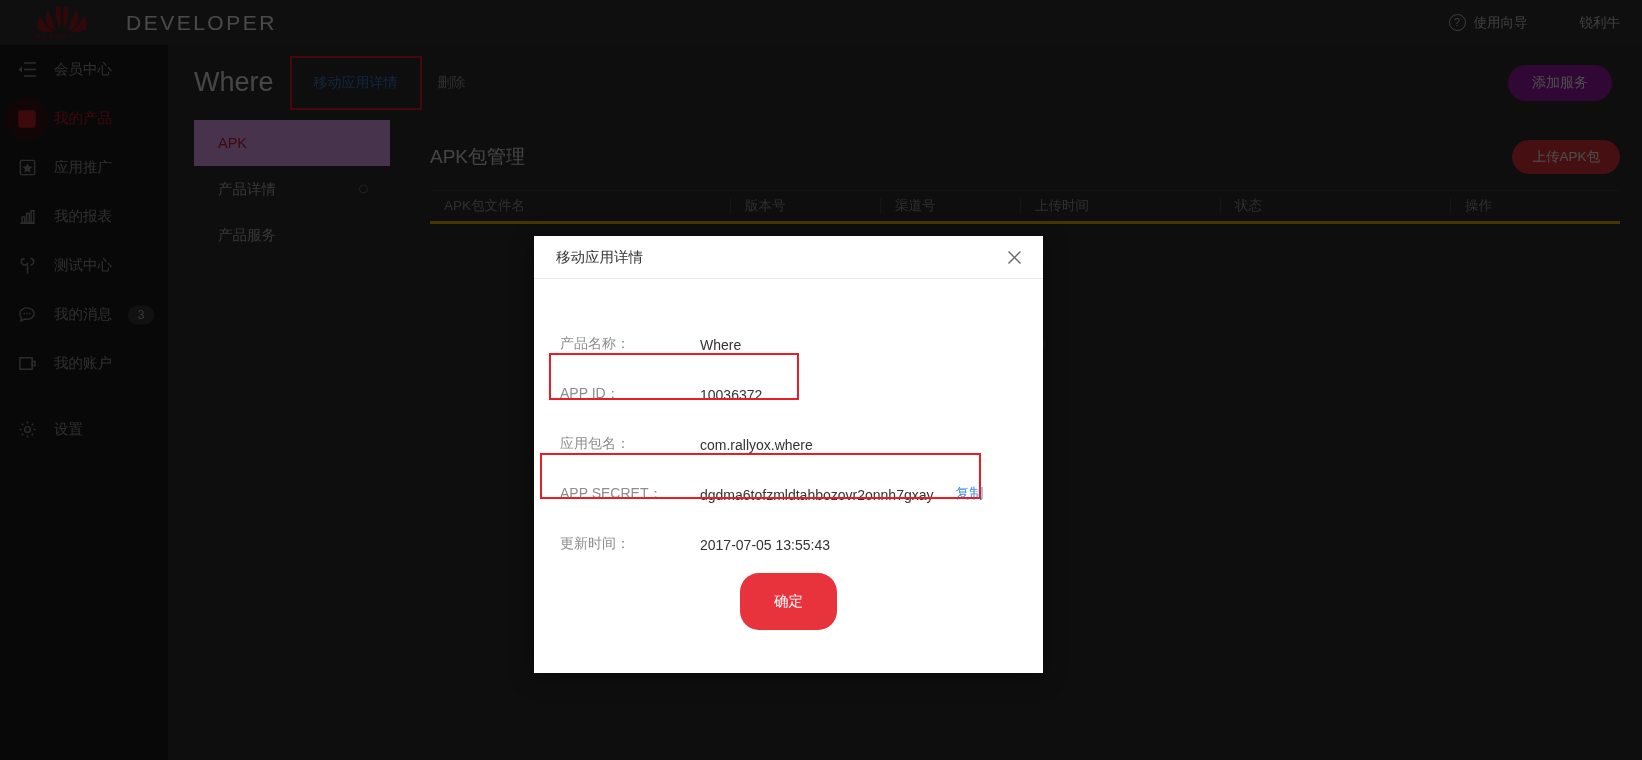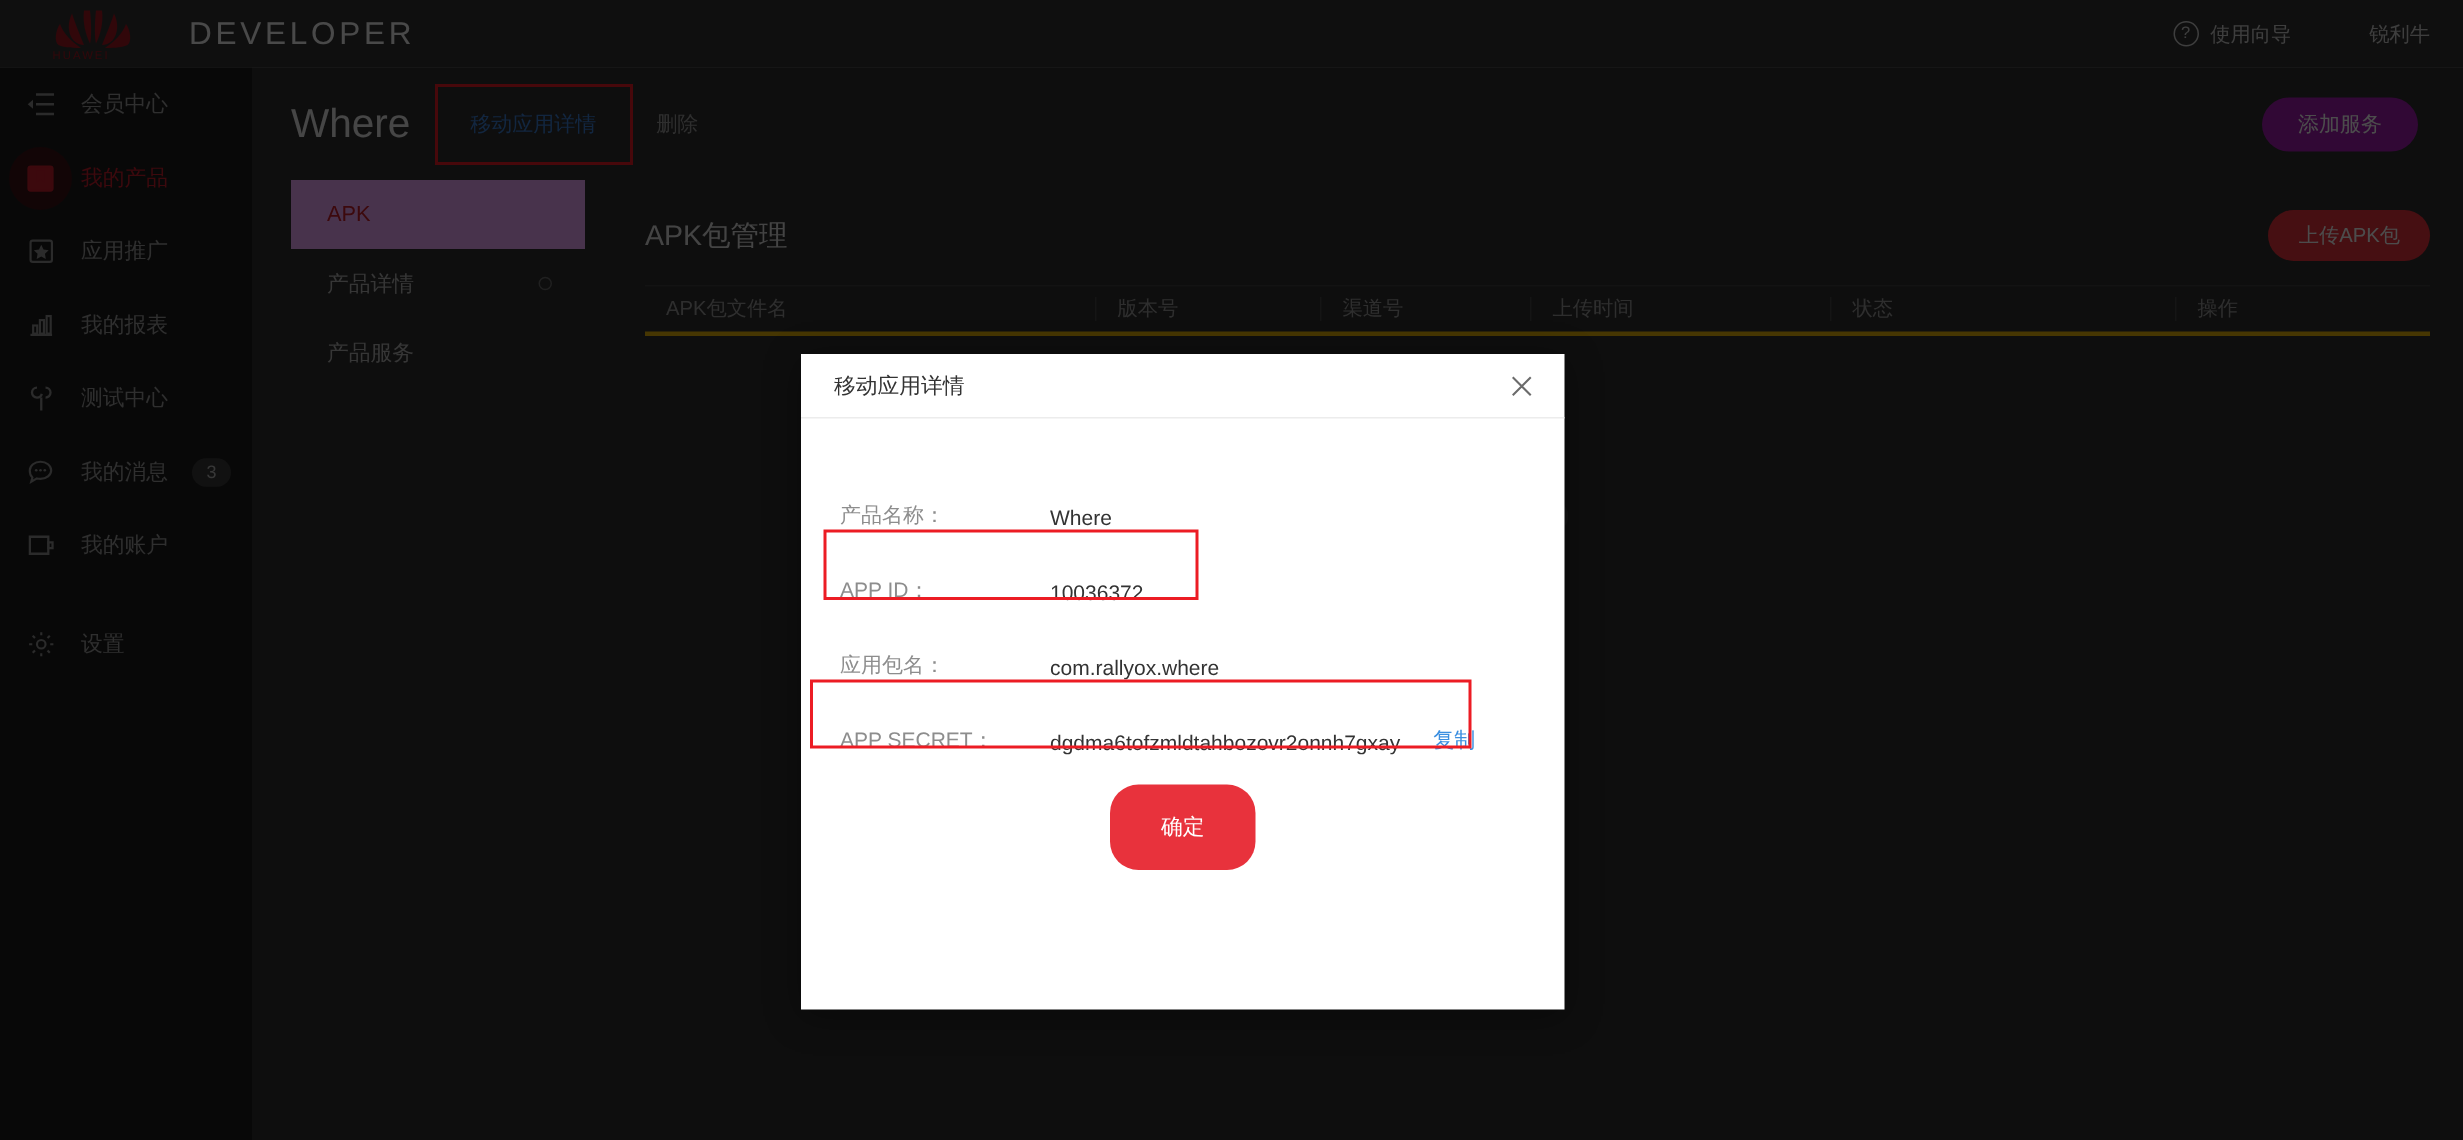--- a/index.html
+++ b/index.html
@@ -463,20 +463,24 @@
       </div>
 
       <div class="field-row">
         <span class="hl-box hl-secret"></span>
         <span class="field-label">APP SECRET：</span>
         <span class="field-value">dgdma6tofzmldtahbozovr2onnh7gxay</span>
         <span class="copy-link">复制</span>
       </div>
 
 
+      <div class="field-row">
+        <span class="field-label">更新时间：</span>
+        <span class="field-value">2017-07-05 13:55:43</span>
+      </div>
 
       <div class="modal-foot">
         <button class="btn-confirm">确定</button>
       </div>
     </div>
   </div>
 
 </div>
 
 </body></html>

